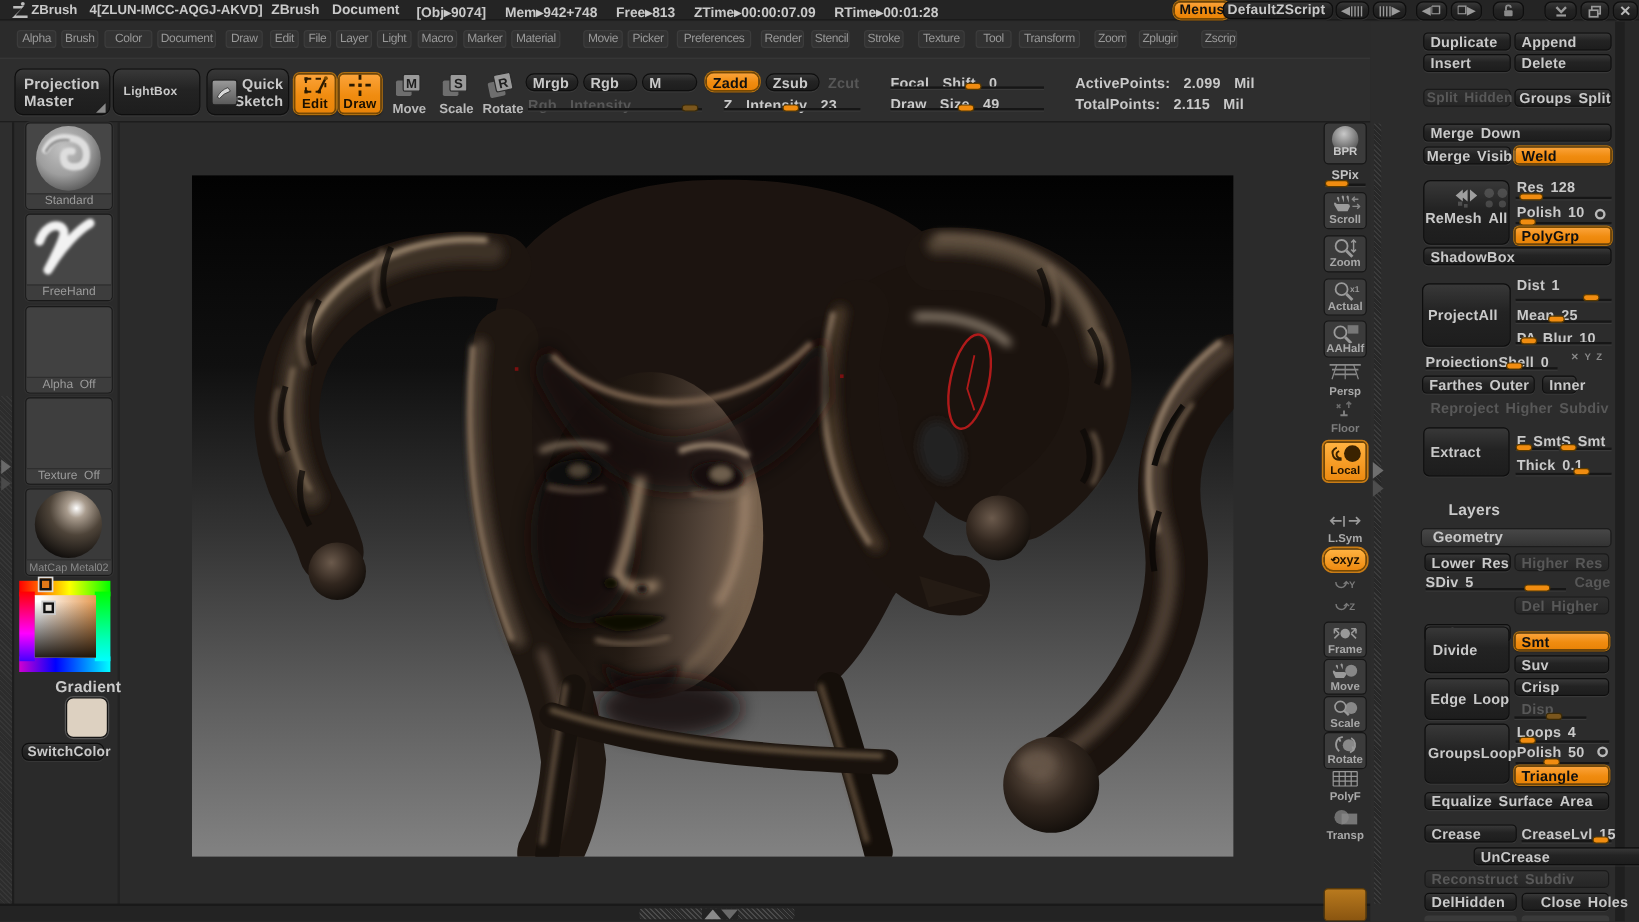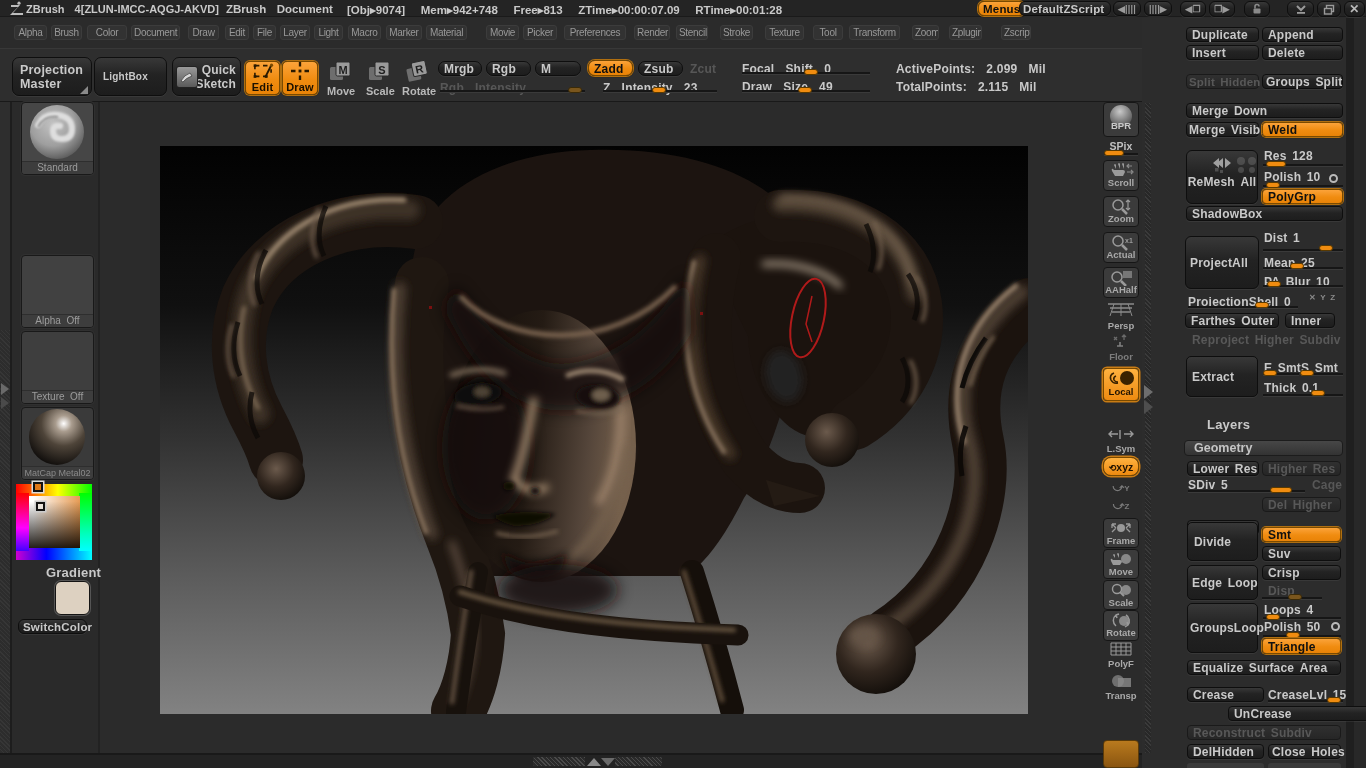--- a/index.html
+++ b/index.html
@@ -199,20 +199,31 @@
   <filter id="bl1" x="-30%" y="-30%" width="160%" height="160%">
             <feGaussianBlur stdDeviation="1.1"></feGaussianBlur>
           </filter>
         </defs>
   <circle cx="35" cy="29" r="27" fill="url(#sph1)"></circle>
   <path d="M16,22 Q22,10 36,12 Q50,14 50,26 Q50,36 40,36 Q31,36 31,28 Q31,22 38,23" fill="none" stroke="#dedede" stroke-width="6" stroke-linecap="round" filter="url(#bl1)"></path>
   <path d="M16,24 Q22,12 36,14" fill="none" stroke="#8a8a8a" stroke-width="2" filter="url(#bl1)"></path>
  </svg>
  <div class="tlabel">Standard</div>
     </div>
+<div class="abs thumb" style="left:21px;top:178px;">
+ <svg width="71" height="58" viewBox="0 0 71 58">
+        <defs>
+          <filter id="bl2" x="-30%" y="-30%" width="160%" height="160%">
+            <feGaussianBlur stdDeviation="1.3"></feGaussianBlur>
+          </filter>
+        </defs>
+  <path d="M11,22 C16,8 28,6 31,13 C33,18 24,34 18,46 C30,26 44,12 53,7" fill="none" stroke="#f2f2f2" stroke-width="7.5" stroke-linecap="round" stroke-linejoin="round" filter="url(#bl2)"></path>
+ </svg>
+ <div class="tlabel">FreeHand</div>
+    </div>
 <div class="abs thumb" style="left:21px;top:255px;background:#414141;">
       <div style="height:58px;"></div>
       <div class="tlabel">Alpha&nbsp; Off</div>
     </div>
 <div class="abs thumb" style="left:21px;top:331px;background:#3e3e3e;">
       <div style="height:58px;"></div>
       <div class="tlabel">Texture&nbsp; Off</div>
     </div>
 <div class="abs thumb" style="left:21px;top:407px;background:#3a3a3a;">
  <svg width="71" height="58" viewBox="0 0 71 58">
@@ -432,21 +443,21 @@
 <div class="track" style="left:1263px;top:267px;width:80px;"></div>
 <div class="knob" style="left:1290px;top:263px;"></div>
 <div class="lbl" style="left:1264px;top:275px;">PA&nbsp;Blur&nbsp;10</div>
 <div class="track" style="left:1263px;top:285px;width:80px;"></div>
 <div class="knob" style="left:1267px;top:281px;"></div>
 <div class="lbl" style="left:1188px;top:295px;">ProjectionShell&nbsp;0</div>
 <div class="track" style="left:1188px;top:306px;width:110px;"></div>
 <div class="knob" style="left:1255px;top:302px;"></div>
 <div class="lbl" style="left:1309px;top:293px;font-size:8px;color:#8a8a8a;">✕&nbsp;Y&nbsp;Z</div>
 <div class="btn" style="left:1185px;top:313px;width:94px;height:15px;">Farthes&nbsp;Outer</div>
-<div class="btn" style="left:1285px;top:313px;width:50px;height:15px;">Inner</div>
+<div class="btn" style="left:1285px;top:313px;width:29px;height:15px;">Inner</div>
 <div class="btn dis" style="left:1186px;top:332px;width:157px;height:15px;border-color:transparent;background:none;">Reproject&nbsp;Higher&nbsp;Subdiv</div>
 
 <div class="btn" style="left:1186px;top:356px;width:72px;height:41px;border-radius:5px;font-size:12px;padding-left:5px;">Extract</div>
 <div class="lbl" style="left:1264px;top:361px;">E&nbsp;Smt</div>
 <div class="lbl" style="left:1301px;top:361px;">S&nbsp;Smt</div>
 <div class="track" style="left:1263px;top:373px;width:36px;"></div>
 <div class="knob" style="left:1263px;top:370px;"></div>
 <div class="track" style="left:1301px;top:373px;width:42px;"></div>
 <div class="knob" style="left:1300px;top:370px;"></div>
 <div class="lbl" style="left:1264px;top:381px;">Thick&nbsp;0.1</div>
@@ -480,21 +491,21 @@
 <div class="knob" style="left:1286px;top:632px;"></div>
 <div class="btn orange" style="left:1262px;top:638px;width:79px;height:16px;">Triangle</div>
 <div class="btn" style="left:1187px;top:660px;width:154px;height:15px;">Equalize&nbsp;Surface&nbsp;Area</div>
 <div class="btn" style="left:1187px;top:687px;width:77px;height:15px;">Crease</div>
 <div class="lbl" style="left:1268px;top:688px;">CreaseLvl&nbsp;15</div>
 <div class="track" style="left:1268px;top:700px;width:75px;"></div>
 <div class="knob" style="left:1327px;top:697px;"></div>
 <div class="btn" style="left:1228px;top:706px;width:154px;height:15px;">UnCrease</div>
 <div class="btn dis" style="left:1187px;top:725px;width:154px;height:15px;">Reconstruct&nbsp;Subdiv</div>
 <div class="btn" style="left:1187px;top:744px;width:77px;height:15px;">DelHidden</div>
-<div class="btn" style="left:1268px;top:744px;width:73px;height:15px;padding:1px 3px 0;">Close&nbsp;Holes</div>
+<div class="btn" style="left:1268px;top:744px;width:73px;height:15px;padding:1px 15px 0;">Close&nbsp;Holes</div>
 <div class="abs" style="left:1187px;top:763px;width:77px;height:5px;background:#3a3a3a;border-radius:3px 3px 0 0;"></div>
 <div class="abs" style="left:1268px;top:763px;width:73px;height:5px;background:#3a3a3a;border-radius:3px 3px 0 0;"></div>
 
 <div class="abs" style="left:533px;top:757px;width:129px;height:9px;background:repeating-linear-gradient(45deg,#4a4a4a 0 1px,#2a2a2a 1px 3px);border-radius:2px;"></div>
 <div class="abs" style="left:585px;top:757px;width:30px;height:9px;background:#232323;"></div>
 <div class="abs" style="left:587px;top:758px;width:0;height:0;border-left:7px solid transparent;border-right:7px solid transparent;border-bottom:8px solid #8a8a8a;"></div>
 <div class="abs" style="left:601px;top:758px;width:0;height:0;border-left:7px solid transparent;border-right:7px solid transparent;border-top:8px solid #6a6a6a;"></div>
 
 <div class="abs" id="canvas" style="left:160px;top:146px;width:868px;height:568px;">
 <svg width="868" height="568" viewBox="0 0 868 568">

